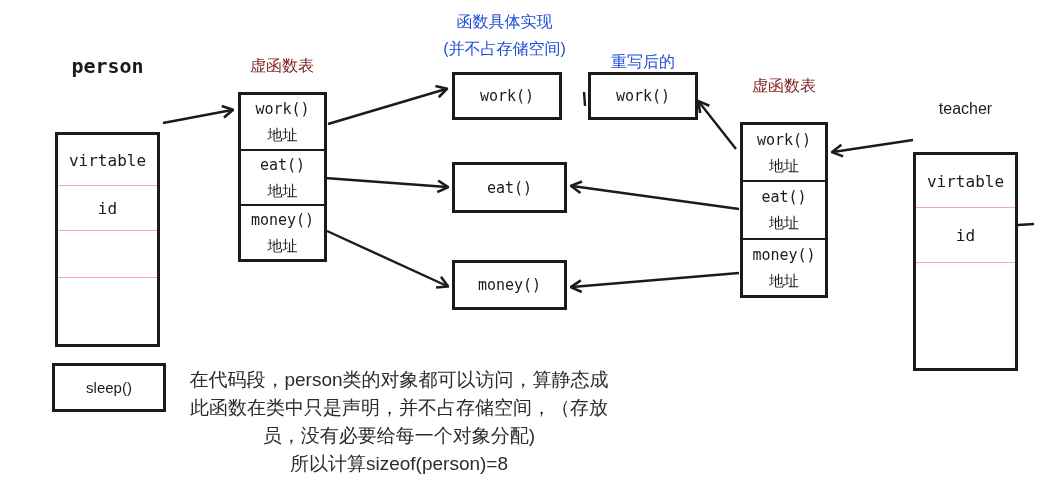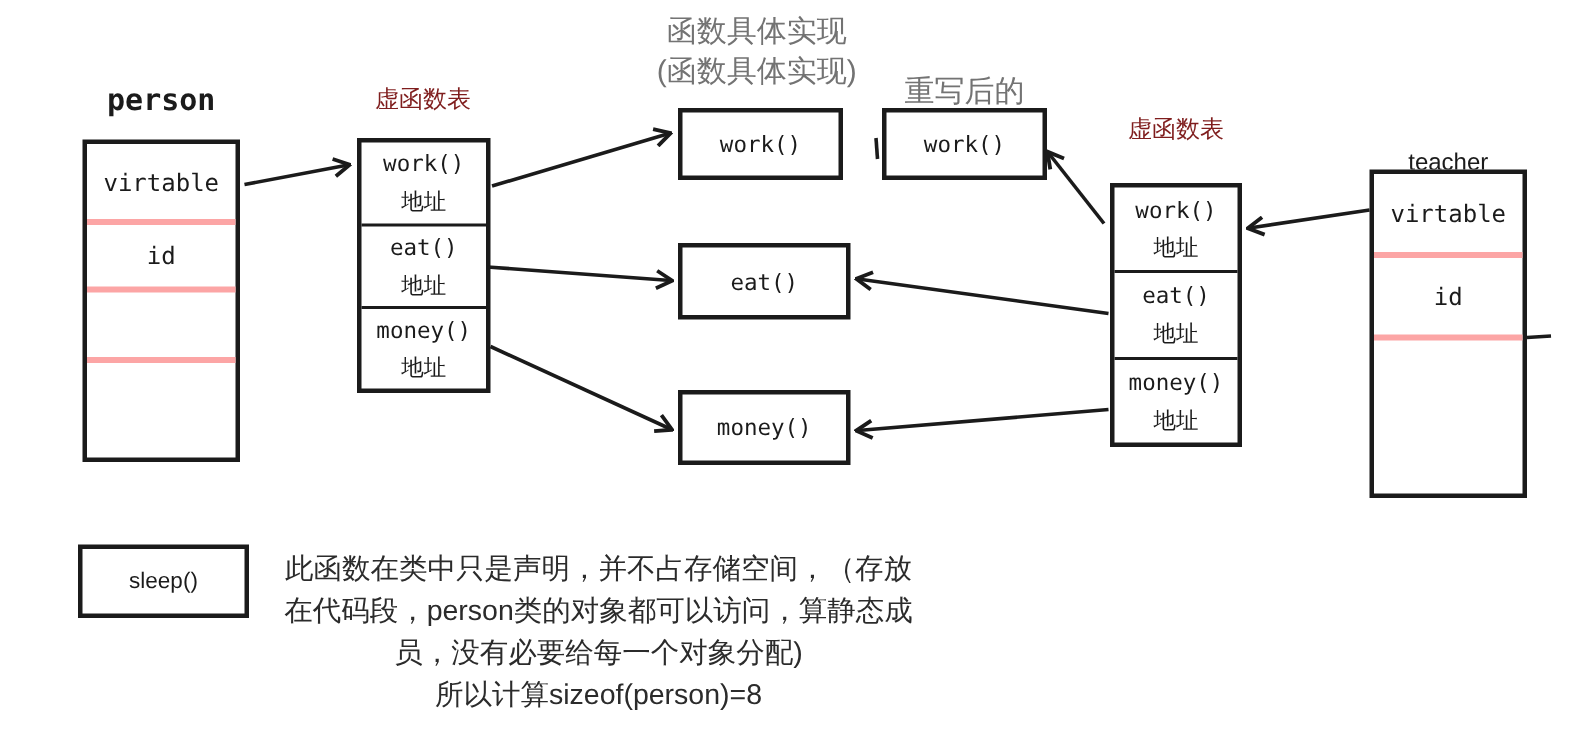--- a/index.html
+++ b/index.html
@@ -14,28 +14,29 @@
   .abs{position:absolute;}
   .sans{font-family:"Liberation Sans", sans-serif;}
   .center{text-align:center;}
 
   
   .mem-table{
     border:3px solid #1b1b1b;
     box-sizing:border-box;
     display:flex;flex-direction:column;
     background:#ffffff;
+    margin-top:39px;
   }
   .mem-row{
     box-sizing:border-box;
     display:flex;align-items:center;justify-content:center;
     font-family:"DejaVu Sans Mono", monospace;
     font-size:16px;
   }
-  .mem-row + .mem-row{border-top:4px solid #fca5a5;}
+  .mem-row + .mem-row{border-top:1px solid #fca5a5;}
 
   
   .vtable{
     border:3px solid #1b1b1b;
     box-sizing:border-box;
     display:flex;flex-direction:column;
     background:#ffffff;
   }
   .vrow{
     box-sizing:border-box;
@@ -52,21 +53,21 @@
     box-sizing:border-box;
     display:flex;align-items:center;justify-content:center;
     font-family:"DejaVu Sans Mono", monospace;
     font-size:15px;
     background:#ffffff;
   }
 
   .table-title{font-size:16px;color:#7f1d1d;}
   .obj-title-mono{font-family:"DejaVu Sans Mono", monospace;font-weight:bold;font-size:20px;}
   .obj-title-sans{font-size:16px;}
-  .two-line-title{font-size:20px;line-height:27px;color:#737373;}
+  .two-line-title{font-size:16px;line-height:27px;color:#1d4ed8;}
 
   #note-block{
     font-size:19px;
     line-height:28px;
     color:#2b2b2b;
     text-align:center;
   }
 
   #arrow-layer{position:absolute;left:0;top:0;pointer-events:none;}
 </style>
@@ -94,21 +95,21 @@
       <div class="addr">地址</div>
     </div>
     <div class="vrow" style="flex:1;">
       <div class="fn">money()</div>
       <div class="addr">地址</div>
     </div>
   </div>
 
   <div class="abs two-line-title center" style="left:407px;top:8px;width:195px;">
     <div>函数具体实现</div>
-    <div>(函数具体实现)</div>
+    <div>(并不占存储空间)</div>
   </div>
   <div class="abs fn-box" style="left:452px;top:72px;width:110px;height:48px;">work()</div>
   <div class="abs fn-box" style="left:452px;top:162px;width:115px;height:51px;">eat()</div>
   <div class="abs fn-box" style="left:452px;top:260px;width:115px;height:50px;">money()</div>
 
   <div class="abs two-line-title center" style="left:588px;top:16px;width:110px;margin-top:32px;">
     <div>重写后的</div>
     <div>算静态成</div>
   </div>
   <div class="abs fn-box" style="left:588px;top:72px;width:110px;height:48px;">work()</div>
@@ -132,22 +133,22 @@
   <div class="abs obj-title-sans center" style="left:913px;top:70px;width:105px;margin-top:30px;">teacher</div>
   <div class="abs mem-table" style="left:913px;top:113px;width:105px;height:219px;">
     <div class="mem-row" style="height:52px;">virtable</div>
     <div class="mem-row" style="height:55px;">id</div>
     <div class="mem-row" style="flex:1;"></div>
   </div>
 
   <div class="abs fn-box sans" style="left:52px;top:363px;width:114px;height:49px;font-family:'Liberation Sans',sans-serif;">sleep()</div>
 
   <div id="note-block" class="abs" style="left:180px;top:366px;width:438px;">
+    <div>在代码段，person类的对象都可以访问，算静态成</div>
     <div>此函数在类中只是声明，并不占存储空间，（存放</div>
-    <div>在代码段，person类的对象都可以访问，算静态成</div>
     <div>员，没有必要给每一个对象分配)</div>
     <div>所以计算sizeof(person)=8</div>
   </div>
 
   <svg id="arrow-layer" width="1051" height="493" viewBox="0 0 1051 493">
     <defs>
       <marker id="ah" viewBox="0 0 12 12" refX="10" refY="6" markerWidth="14" markerHeight="14" markerUnits="userSpaceOnUse" orient="auto">
         <path d="M2,1 L11,6 L2,11" fill="none" stroke="#1b1b1b" stroke-width="2.2"></path>
       </marker>
     </defs>

